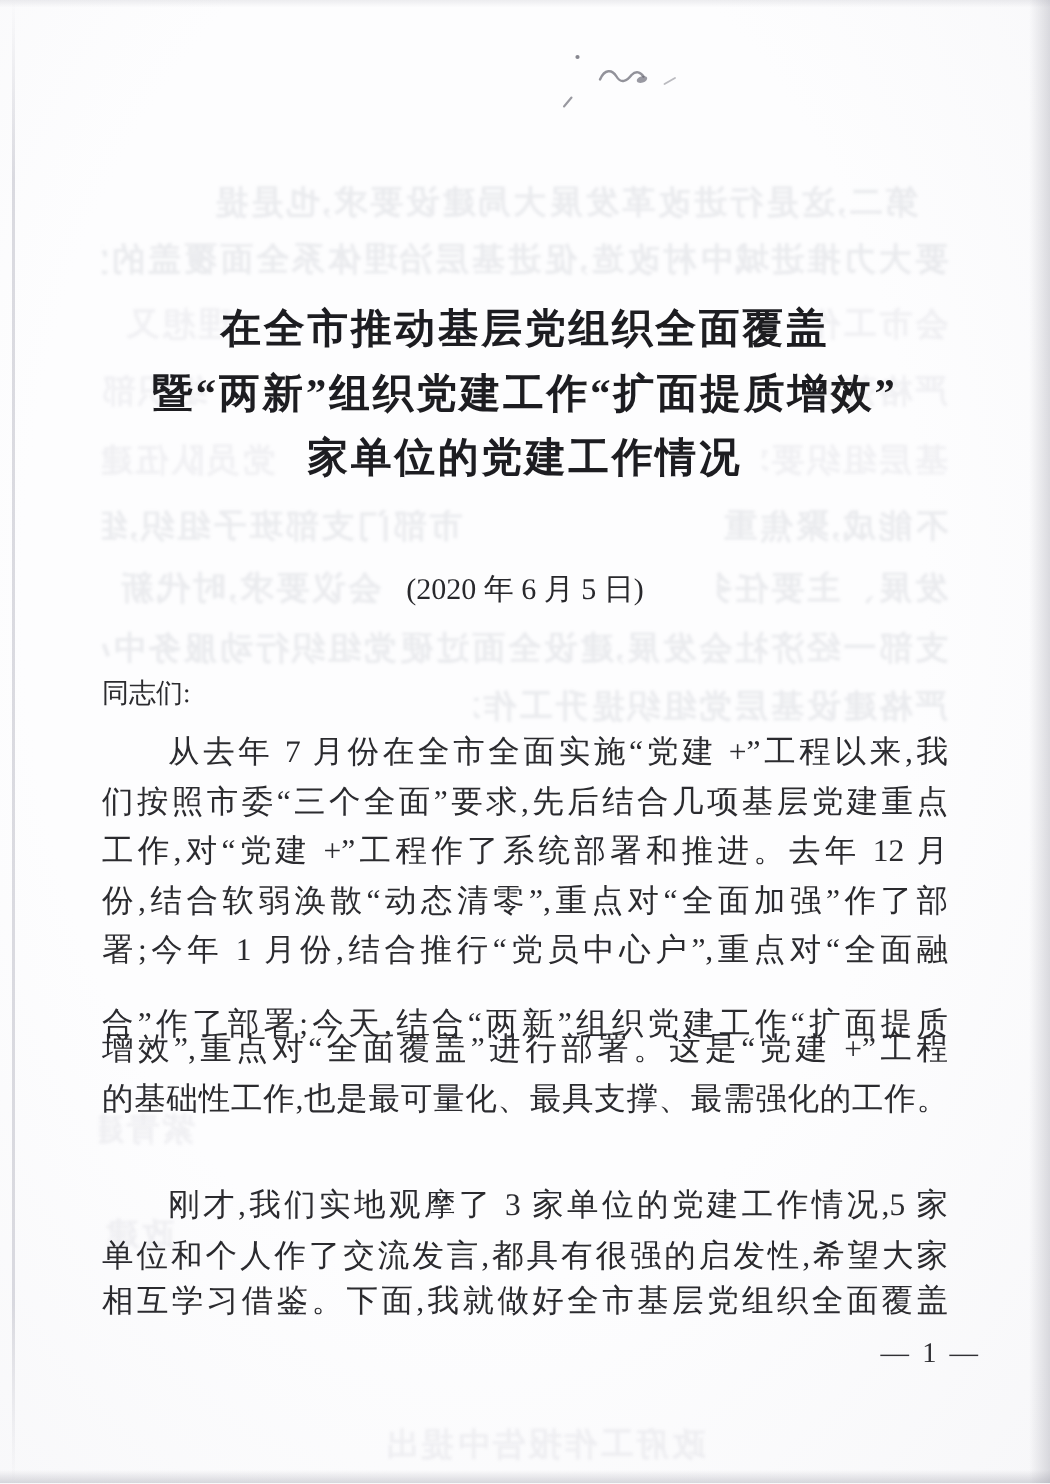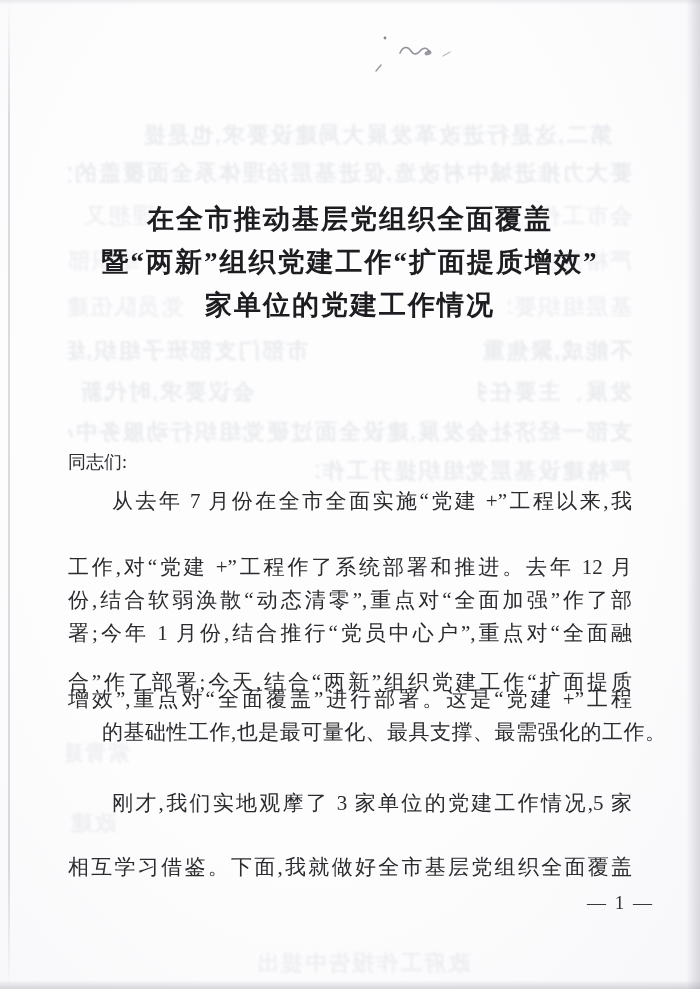--- a/index.html
+++ b/index.html
@@ -114,28 +114,31 @@
   <div class="bleed" style="left:68px; top:421px; width:564px;">支部一经济社会发展,建设全面过硬党组织行动服务中心</div>
   <div class="bleed" style="left:316px; top:460px; width:316px;">严格建设基层党组织提升工作水平</div>
   <div class="bleed light" style="left:66px; top:742px; width:64px;">紫青建设</div>
   <div class="bleed light" style="left:60px; top:812px; width:56px;">政建</div>
   <div class="bleed light" style="left:250px; top:952px; width:220px;">政府工作报告中提出</div>
 
   <div class="txt title-line" style="top:203px;">在全市推动基层党组织全面覆盖</div>
   <div class="txt title-line" style="top:246px;">暨“两新”组织党建工作“扩面提质增效”</div>
   <div class="txt title-line" style="top:289px;">家单位的党建工作情况</div>
 
+  <div class="txt dateline" style="top:381px;">(2020 年 6 月 5 日)</div>
 
   <div class="txt salutation" style="top:451px;">同志们:</div>
 
   <div class="txt bline first" style="top:488px;">从去年 7 月份在全市全面实施“党建 +”工程以来,我</div>
+  <div class="txt bline" style="top:521px;">们按照市委“三个全面”要求,先后结合几项基层党建重点</div>
   <div class="txt bline" style="top:554px;">工作,对“党建 +”工程作了系统部署和推进。去年 12 月</div>
   <div class="txt bline" style="top:587px;">份,结合软弱涣散“动态清零”,重点对“全面加强”作了部</div>
   <div class="txt bline" style="top:620px;">署;今年 1 月份,结合推行“党员中心户”,重点对“全面融</div>
   <div class="txt bline" style="top:669px;">合”作了部署;今天,结合“两新”组织党建工作“扩面提质</div>
   <div class="txt bline" style="top:686px;">增效”,重点对“全面覆盖”进行部署。这是“党建 +”工程</div>
-  <div class="txt bline" style="top:719px;margin-left:34px;">的基础性工作,也是最可量化、最具支撑、最需强化的工作。</div>
+  <div class="txt bline" style="top:719px;">的基础性工作,也是最可量化、最具支撑、最需强化的工作。</div>
   <div class="txt bline first" style="top:790px;">刚才,我们实地观摩了 3 家单位的党建工作情况,5 家</div>
+  <div class="txt bline" style="top:824px;">单位和个人作了交流发言,都具有很强的启发性,希望大家</div>
   <div class="txt bline" style="top:854px;">相互学习借鉴。下面,我就做好全市基层党组织全面覆盖</div>
 
   <div class="txt pagenum" style="top:891px;">— 1 —</div>
 
 </div>
 
 </body></html>

